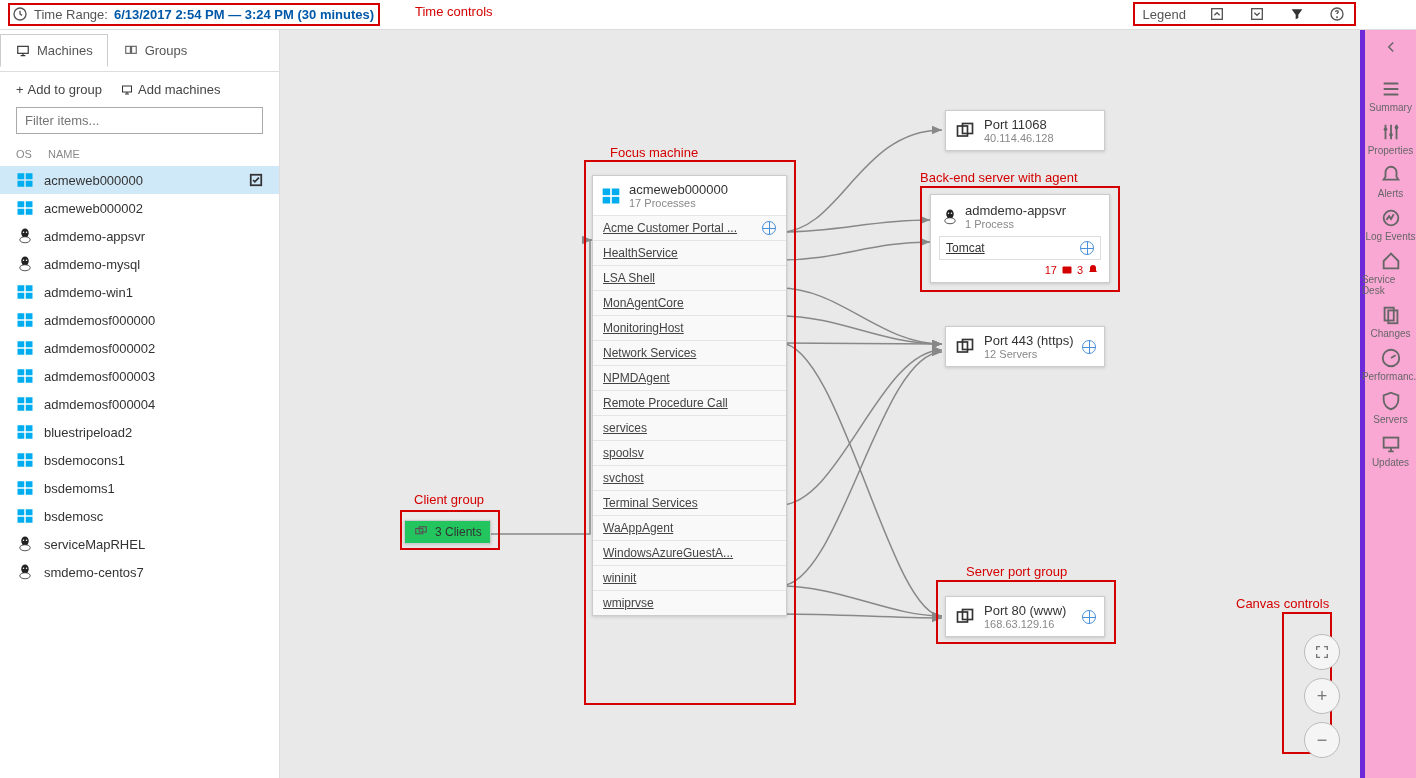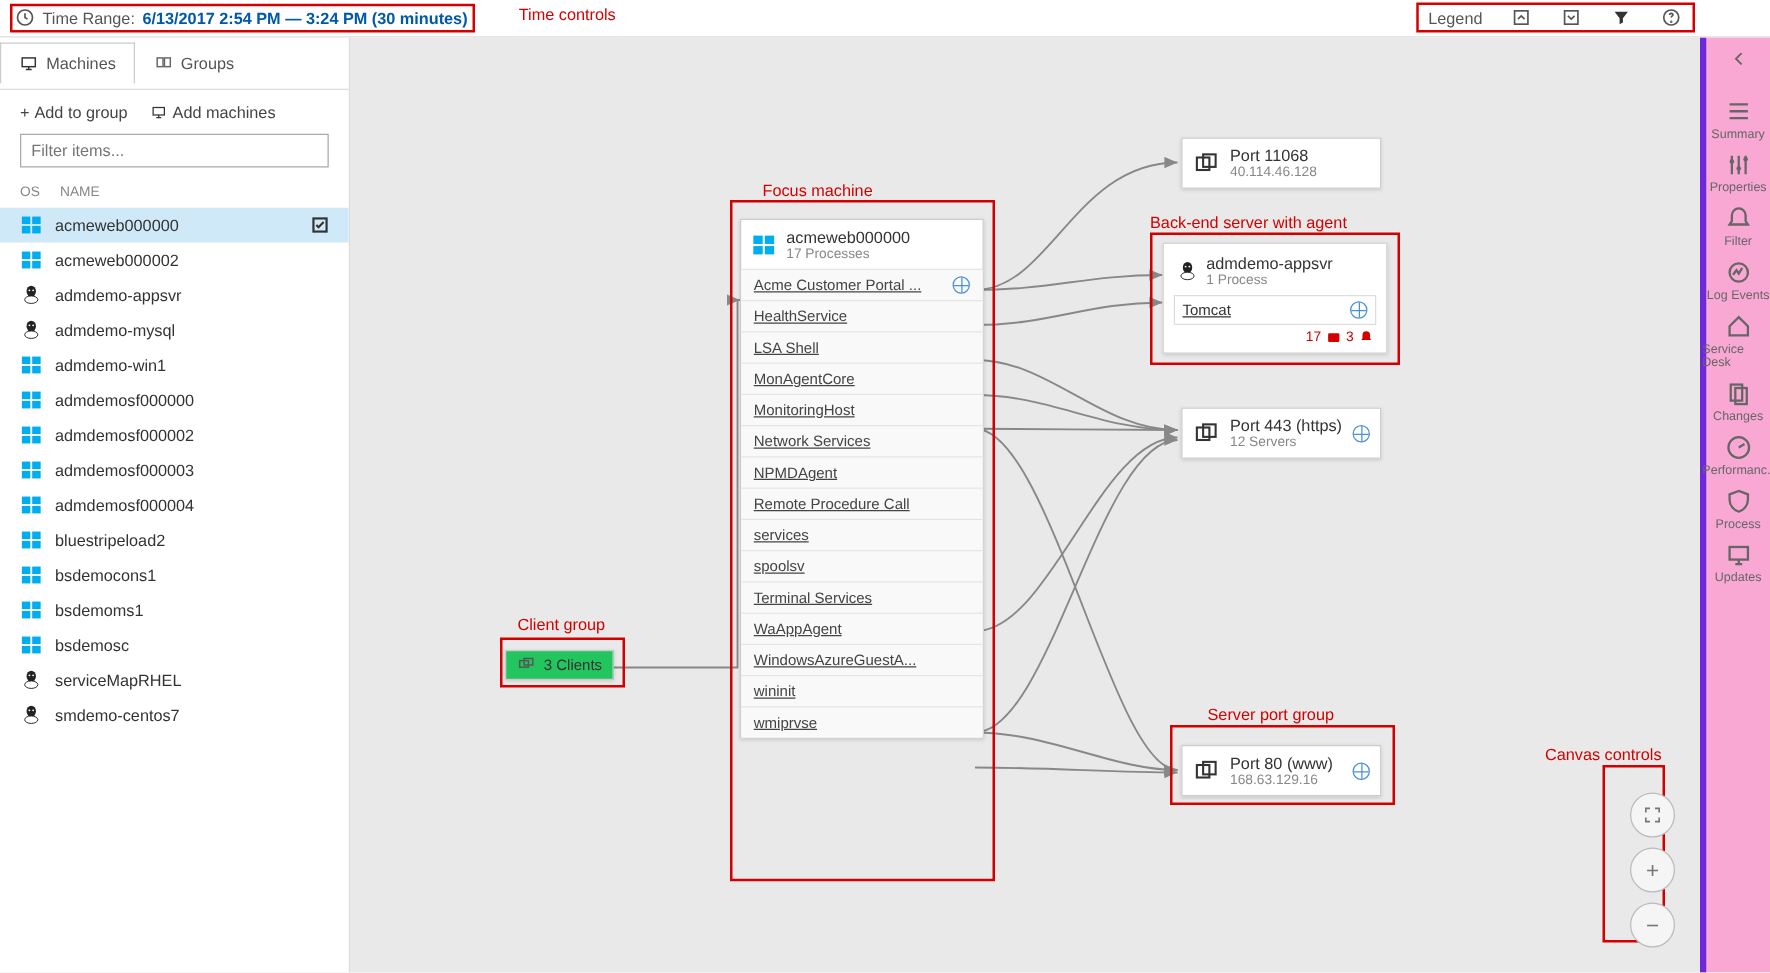--- a/index.html
+++ b/index.html
@@ -405,20 +405,23 @@
           <div class="proc">
             <span>Remote Procedure Call</span>
           </div>
           <div class="proc">
             <span>services</span>
           </div>
           <div class="proc">
             <span>spoolsv</span>
           </div>
           <div class="proc">
+            <span>svchost</span>
+          </div>
+          <div class="proc">
             <span>Terminal Services</span>
           </div>
           <div class="proc">
             <span>WaAppAgent</span>
           </div>
           <div class="proc">
             <span>WindowsAzureGuestA...</span>
           </div>
           <div class="proc">
             <span>wininit</span>
@@ -521,21 +524,21 @@
             <circle cx="6" cy="9" r="2" fill="#666"></circle>
             <circle cx="12" cy="15" r="2" fill="#666"></circle>
             <circle cx="18" cy="7" r="2" fill="#666"></circle>
           </svg>
           <span>Properties</span>
         </div>
         <div class="rb-item">
           <svg class="rb-icon" viewBox="0 0 24 24" fill="none">
             <path d="M12 3a6 6 0 00-6 6v5l-2 3h16l-2-3V9a6 6 0 00-6-6z" fill="none" stroke="#666" stroke-width="2"></path>
           </svg>
-          <span>Filter</span>
+          <span>Alerts</span>
         </div>
         <div class="rb-item">
           <svg class="rb-icon" viewBox="0 0 24 24" fill="none">
             <circle cx="12" cy="12" r="8" fill="none" stroke="#666" stroke-width="2"></circle>
             <path d="M7 14l3-4 2 3 3-5" stroke="#666" stroke-width="2" fill="none"></path>
           </svg>
           <span>Log Events</span>
         </div>
         <div class="rb-item">
           <svg class="rb-icon" viewBox="0 0 24 24" fill="none">
@@ -554,21 +557,21 @@
           <svg class="rb-icon" viewBox="0 0 24 24" fill="none">
             <circle cx="12" cy="12" r="9" fill="none" stroke="#666" stroke-width="2"></circle>
             <path d="M12 12l5-3" stroke="#666" stroke-width="2"></path>
           </svg>
           <span>Performanc..</span>
         </div>
         <div class="rb-item">
           <svg class="rb-icon" viewBox="0 0 24 24" fill="none">
             <path d="M12 3l8 3v5c0 5-4 9-8 10-4-1-8-5-8-10V6z" fill="none" stroke="#666" stroke-width="2"></path>
           </svg>
-          <span>Process</span>
+          <span>Servers</span>
         </div>
         <div class="rb-item">
           <svg class="rb-icon" viewBox="0 0 24 24" fill="none">
             <rect x="4" y="5" width="16" height="11" fill="none" stroke="#666" stroke-width="2"></rect>
             <path d="M9 20h6M12 16v4" stroke="#666" stroke-width="2"></path>
           </svg>
           <span>Updates</span>
         </div>
       </div>
   </div>

